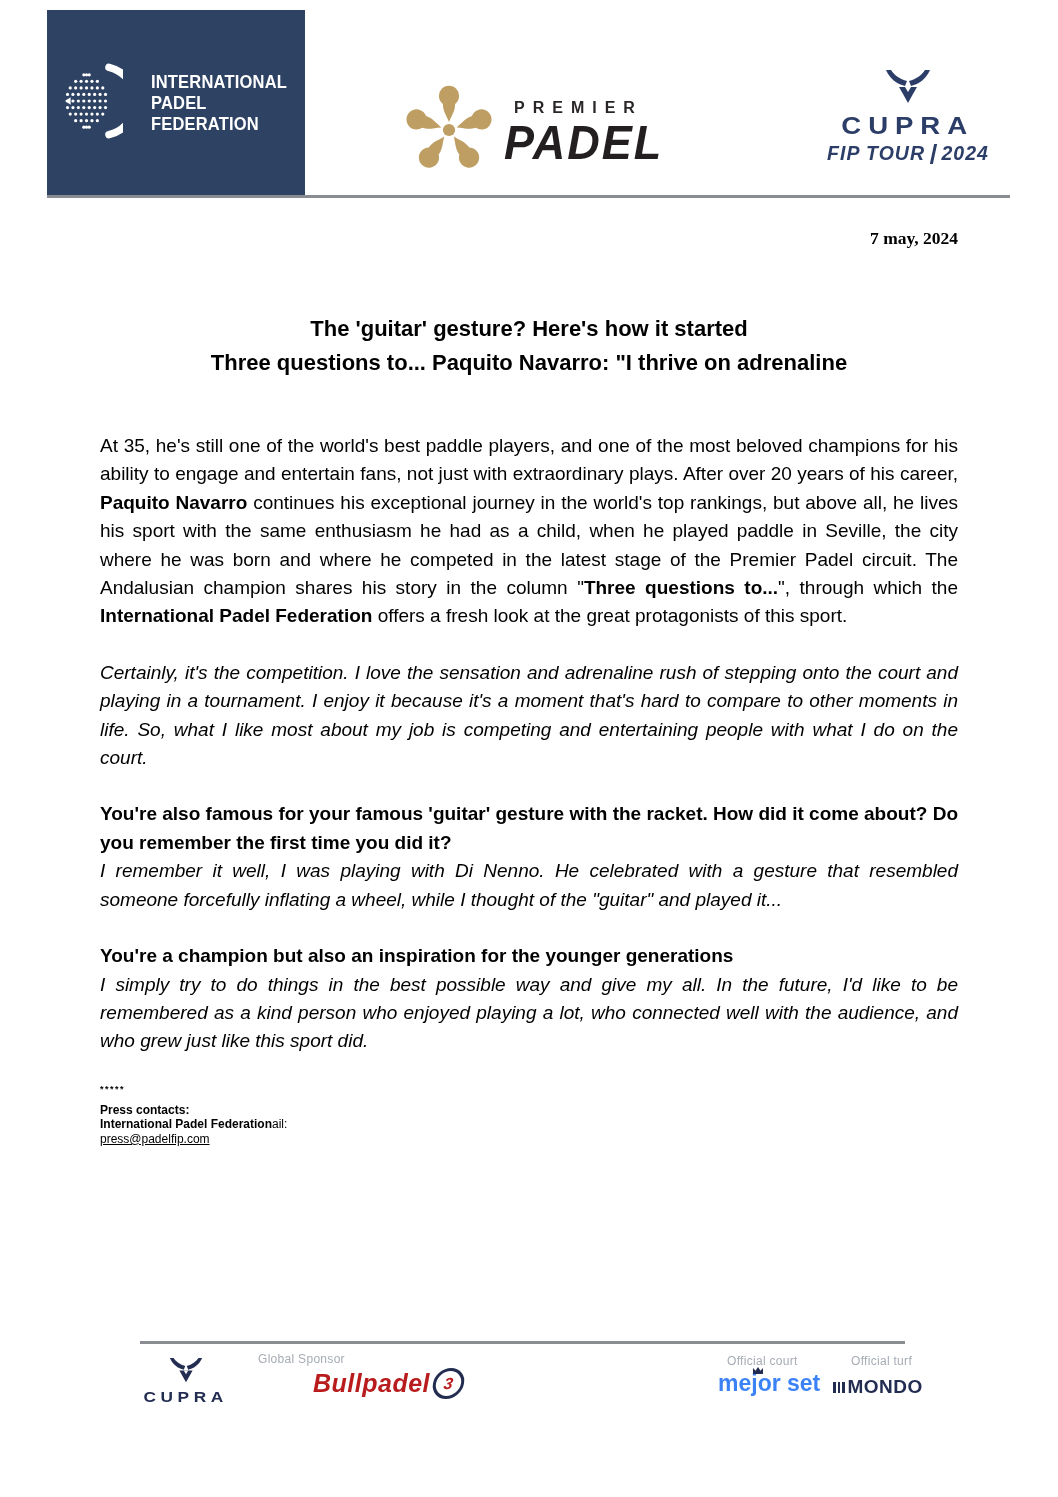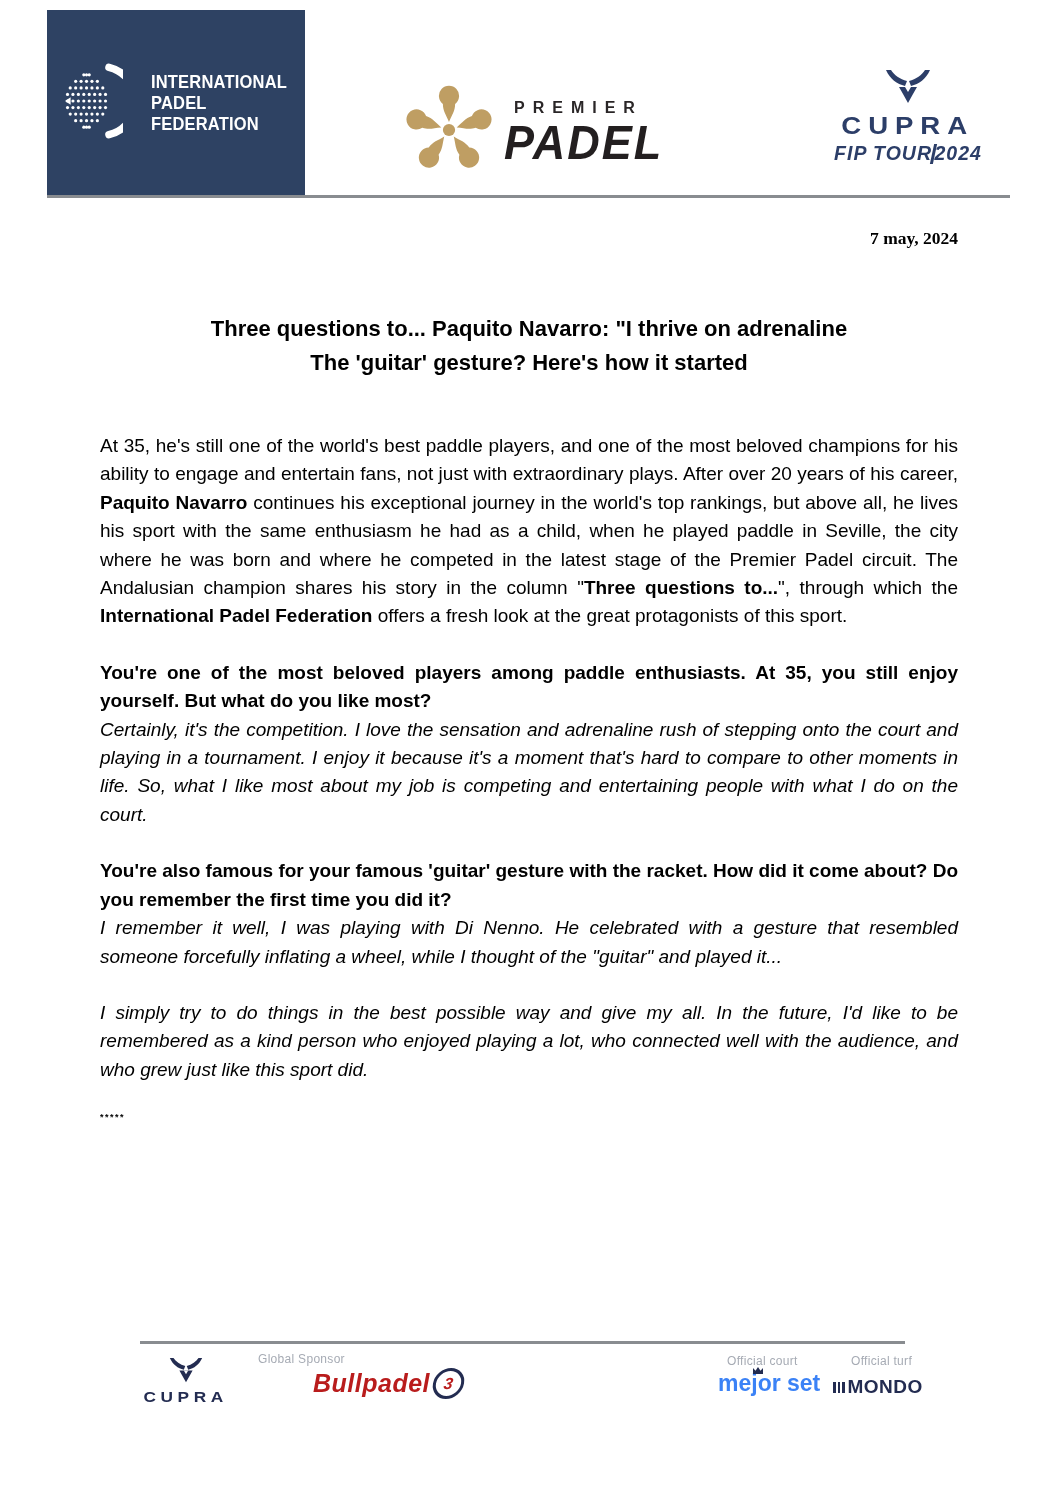--- a/index.html
+++ b/index.html
@@ -17,21 +17,21 @@
   .ipf-text { color:#fff; font-weight:bold; font-size:16.5px; line-height:19.5px; letter-spacing:.2px; transform:scaleY(1.08); }
   .header-rule { position:absolute; left:47px; top:195px; width:963px; height:3px; background:#898c90; }
 
   .premier { position:absolute; left:404px; top:84px; display:flex; align-items:center; }
   .premier-words { margin-left:10px; }
   .premier-top { font-size:16px; font-weight:bold; letter-spacing:8px; color:#2a2627; margin-left:10px; }
   .premier-bottom { font-size:45px; font-weight:bold; font-style:italic; letter-spacing:2px; color:#231f20; line-height:1.0; margin-top:3px; transform:scaleY(1.05); }
 
   .cupra-lockup { position:absolute; left:818px; top:70px; width:180px; text-align:center; color:#2c3e68; }
   .cupra-word { display:inline-block; font-size:24px; font-weight:bold; letter-spacing:6px; transform:scaleX(1.15); transform-origin:center; margin-top:4px; }
-  .fip-line { margin-top:2px; font-size:19.5px; font-weight:bold; font-style:italic; letter-spacing:1px; display:flex; align-items:center; justify-content:center; }
+  .fip-line { margin-top:2px; font-size:19.5px; font-weight:bold; font-style:italic; letter-spacing:1px; display:flex; align-items:center; justify-content:center; gap:7px; }
   .fip-divider { width:2.5px; height:20px; background:#2c3e68; transform:skewX(-12deg); }
 
   .date { position:absolute; right:100px; top:228px; font-family:"Liberation Serif", serif; font-weight:bold; font-size:17.5px; }
 
   
   .article { position:absolute; left:100px; top:312px; width:858px; }
   .title { text-align:center; font-weight:bold; font-size:22px; line-height:34px; }
   .body { margin-top:52px; font-size:19px; line-height:28.4px; text-align:justify; }
   .body p.intro { margin:0 0 28px; }
   .qa { margin-bottom:28px; }
@@ -190,43 +190,48 @@
       <span>2024</span>
     </div>
   </div>
 
   <div class="header-rule"></div>
 
   <div class="date">7 may, 2024</div>
 
   <div class="article">
     <div class="title">
+      <div>The 'guitar' gesture? Here's how it started</div>
       <div>Three questions to... Paquito Navarro: "I thrive on adrenaline</div>
-      <div>The 'guitar' gesture? Here's how it started</div>
     </div>
 
     <div class="body">
       <p class="intro"><span>At 35, he's still one of the world's best paddle players, and one of the most beloved champions for his ability to engage and entertain fans, not just with extraordinary plays. After over 20 years of his career, </span><b>Paquito Navarro</b><span> continues his exceptional journey in the world's top rankings, but above all, he lives his sport with the same enthusiasm he had as a child, when he played paddle in Seville, the city where he was born and where he competed in the latest stage of the Premier Padel circuit. The Andalusian champion shares his story in the column "</span><b>Three questions to...</b><span>", through which the </span><b>International Padel Federation</b><span> offers a fresh look at the great protagonists of this sport.</span></p>
 
       <div class="qa">
-        <div class="qa-q">You're one of the most beloved players among paddle enthusiasts. At 35, you still enjoy yourself. But what do you like most?</div>
         <div class="qa-a">Certainly, it's the competition. I love the sensation and adrenaline rush of stepping onto the court and playing in a tournament. I enjoy it because it's a moment that's hard to compare to other moments in life. So, what I like most about my job is competing and entertaining people with what I do on the court.</div>
       </div>
 
       <div class="qa">
         <div class="qa-q">You're also famous for your famous 'guitar' gesture with the racket. How did it come about? Do you remember the first time you did it?</div>
         <div class="qa-a">I remember it well, I was playing with Di Nenno. He celebrated with a gesture that resembled someone forcefully inflating a wheel, while I thought of the "guitar" and played it...</div>
       </div>
 
       <div class="qa">
+        <div class="qa-q">You're a champion but also an inspiration for the younger generations</div>
         <div class="qa-a">I simply try to do things in the best possible way and give my all. In the future, I'd like to be remembered as a kind person who enjoyed playing a lot, who connected well with the audience, and who grew just like this sport did.</div>
       </div>
 
       <div class="asterisks">*****</div>
 
+      <div class="press">
+        <div><b>Press contacts:</b></div>
+        <div><b>International Padel Federation</b><span>ail:</span></div>
+        <div><a class="press-email" href="#">press@padelfip.com</a></div>
+      </div>
     </div>
   </div>
 
   <div class="footer-rule"></div>
 
   <div class="footer-cupra">
     <span>
       <svg width="34" height="25" viewBox="0 0 46 34">
         <g fill="#232c51">
           <path d="M1,0 C5,9 12,14 20,16 L22,11 C15,9 9,5 6,0 Z"></path>

